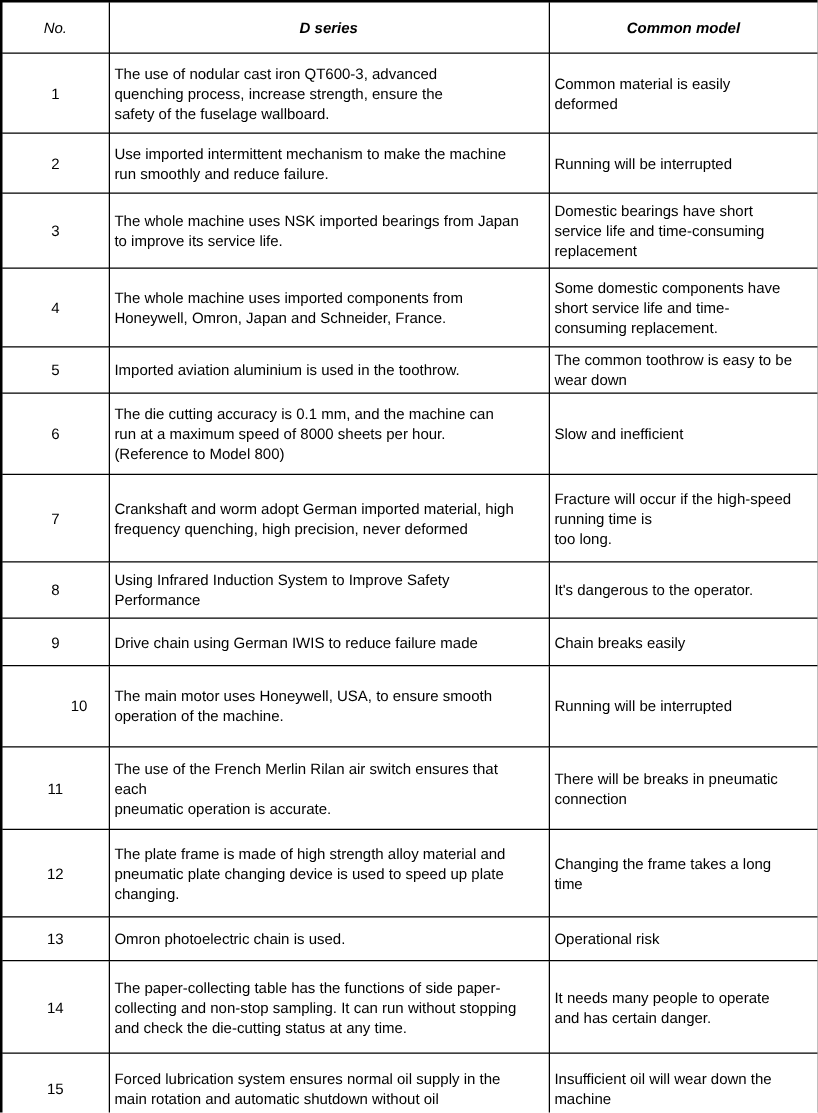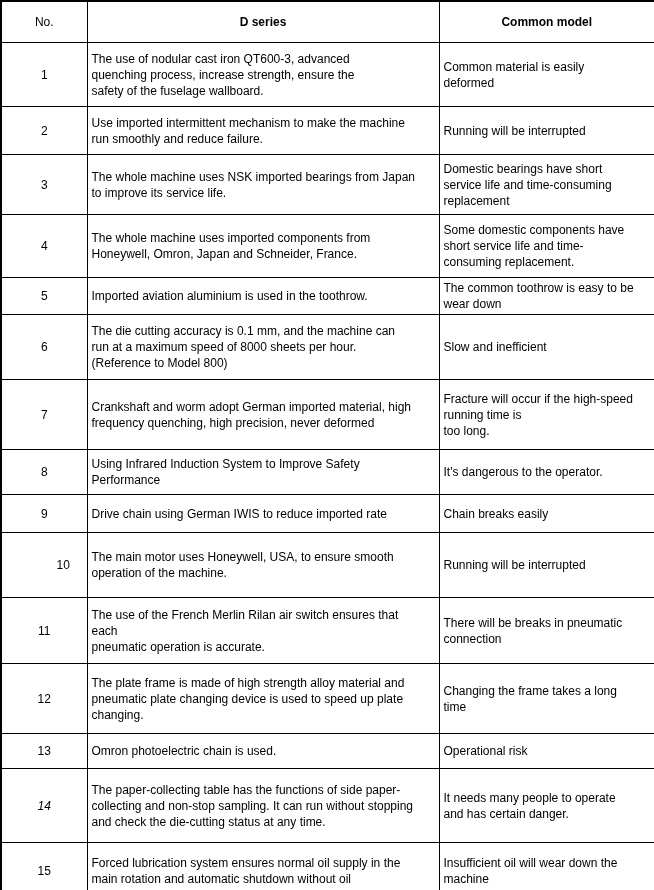--- a/index.html
+++ b/index.html
@@ -28,20 +28,21 @@
     line-height: 16px;
     vertical-align: middle;
     box-sizing: border-box;
     overflow: hidden;
   }
   table.cmp th {
     height: 24px;
     text-align: center;
     font-weight: bold;
     padding: 12px 2px;
+    font-style: italic;
   }
   table.cmp th.th-no {
     font-weight: normal;
   }
   td.no-cell {
     text-align: center;
     padding: 1px 2px;
   }
   td.text-cell {
     text-align: left;
@@ -120,21 +121,21 @@
 too long.</td>
         </tr>
         <tr>
           <td class="no-cell" style="height: 45px;">8</td>
           <td class="text-cell">Using Infrared Induction System to Improve Safety
 Performance</td>
           <td class="text-cell">It's dangerous to the operator.</td>
         </tr>
         <tr>
           <td class="no-cell" style="height: 38px;">9</td>
-          <td class="text-cell">Drive chain using German IWIS to reduce imported rate</td>
+          <td class="text-cell">Drive chain using German IWIS to reduce failure made</td>
           <td class="text-cell">Chain breaks easily</td>
         </tr>
         <tr>
           <td class="no-cell" style="height: 65px; padding-left: 40px;">10</td>
           <td class="text-cell">The main motor uses Honeywell, USA, to ensure smooth
 operation of the machine.</td>
           <td class="text-cell">Running will be interrupted</td>
         </tr>
         <tr>
           <td class="no-cell" style="height: 66px;">11</td>
@@ -151,21 +152,21 @@
 changing.</td>
           <td class="text-cell">Changing the frame takes a long
 time</td>
         </tr>
         <tr>
           <td class="no-cell" style="height: 35px; margin-left: 24px;">13</td>
           <td class="text-cell">Omron photoelectric chain is used.</td>
           <td class="text-cell">Operational risk</td>
         </tr>
         <tr>
-          <td class="no-cell" style="height: 74px; font-style: italic;">14</td>
+          <td class="no-cell" style="height: 74px;">14</td>
           <td class="text-cell">The paper-collecting table has the functions of side paper-
 collecting and non-stop sampling. It can run without stopping
 and check the die-cutting status at any time.</td>
           <td class="text-cell">It needs many people to operate
 and has certain danger.</td>
         </tr>
         <tr>
           <td class="no-cell" style="height: 57px;">15</td>
           <td class="text-cell">Forced lubrication system ensures normal oil supply in the
 main rotation and automatic shutdown without oil</td>

